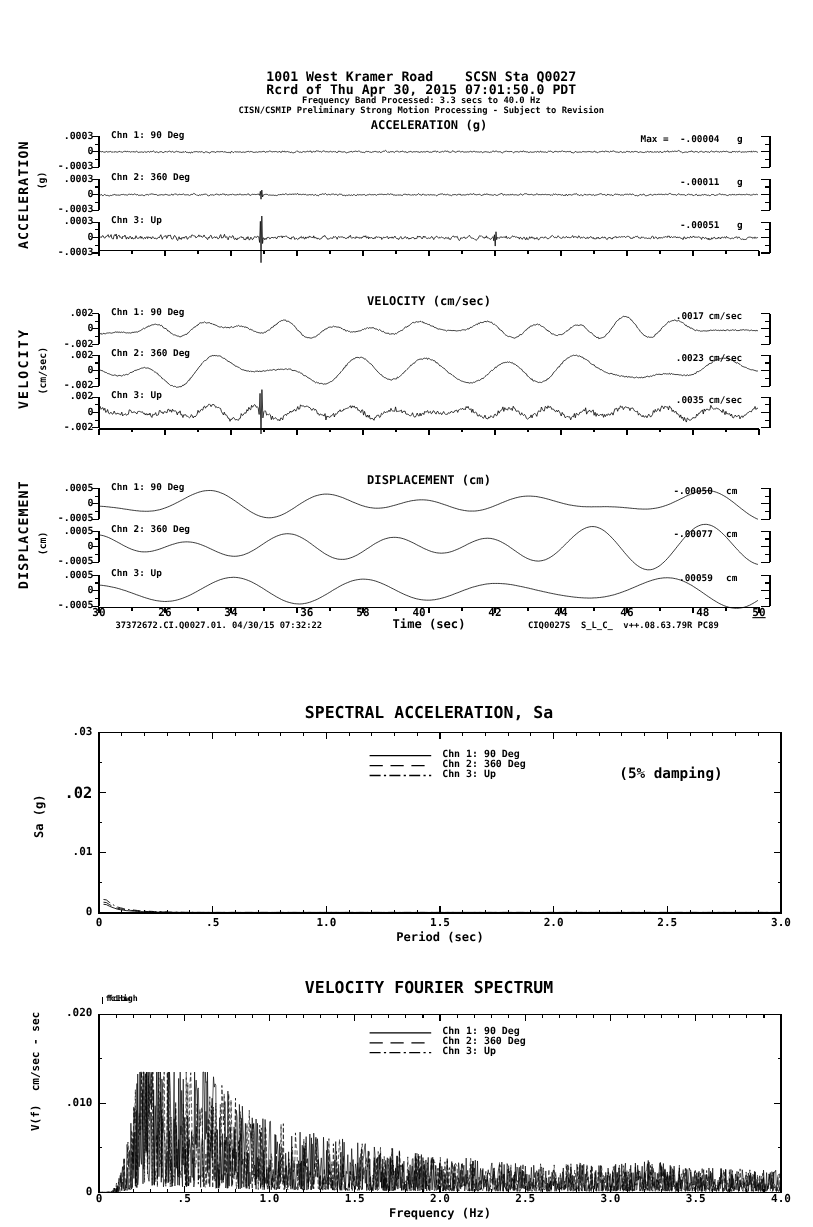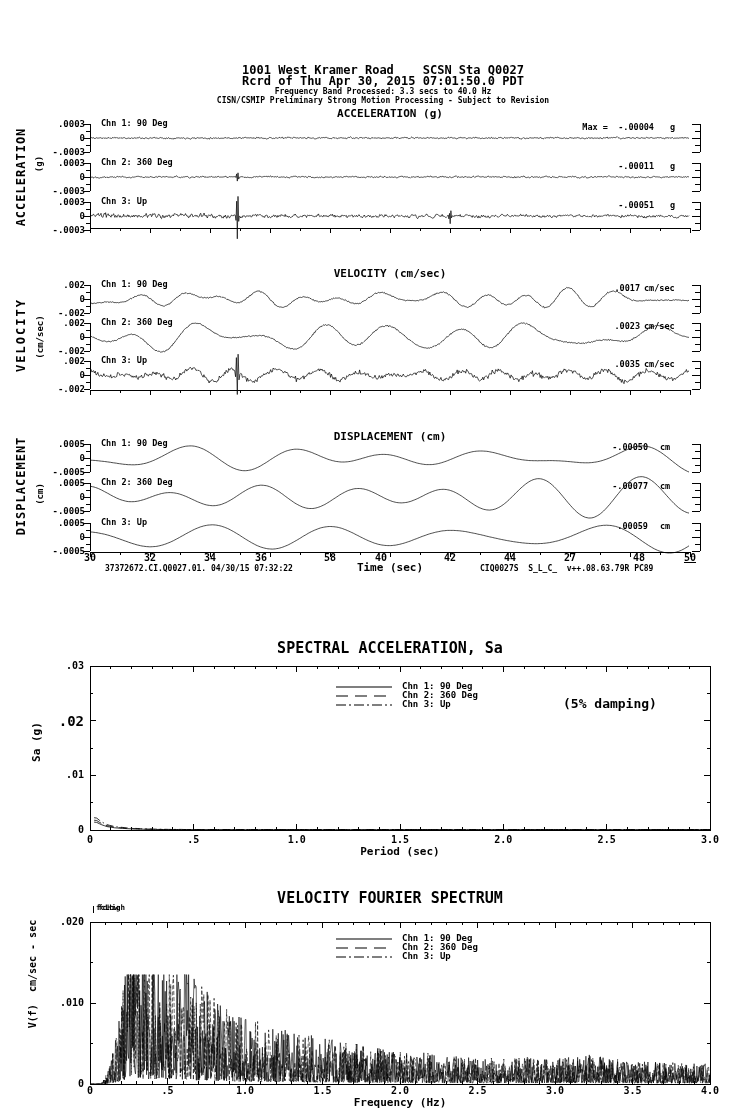--- a/index.html
+++ b/index.html
@@ -474,28 +474,28 @@
 <div class="abs b" style="left: 36px; top: 440px; width: 49px; text-align: right; font-size: 9px; line-height: 9px;">.0005</div>
 <div class="abs b" style="left: 36px; top: 454px; width: 49px; text-align: right; font-size: 9px; line-height: 9px;">0</div>
 <div class="abs b" style="left: 36px; top: 468px; width: 49px; text-align: right; font-size: 9px; line-height: 9px;">-.0005</div>
 <div class="abs b" style="left: 36px; top: 479px; width: 49px; text-align: right; font-size: 9px; line-height: 9px;">.0005</div>
 <div class="abs b" style="left: 36px; top: 493px; width: 49px; text-align: right; font-size: 9px; line-height: 9px;">0</div>
 <div class="abs b" style="left: 36px; top: 507px; width: 49px; text-align: right; font-size: 9px; line-height: 9px;">-.0005</div>
 <div class="abs b" style="left: 36px; top: 519px; width: 49px; text-align: right; font-size: 9px; line-height: 9px;">.0005</div>
 <div class="abs b" style="left: 36px; top: 533px; width: 49px; text-align: right; font-size: 9px; line-height: 9px;">0</div>
 <div class="abs b" style="left: 36px; top: 547px; width: 49px; text-align: right; font-size: 9px; line-height: 9px;">-.0005</div>
 <div class="abs b" style="left: 75px; top: 553px; width: 30px; text-align: center; font-size: 10px; line-height: 10px;">30</div>
-<div class="abs b" style="left: 135px; top: 553px; width: 30px; text-align: center; font-size: 10px; line-height: 10px;">32</div>
+<div class="abs b" style="left: 135px; top: 553px; width: 30px; text-align: center; font-size: 10px; line-height: 10px;">26</div>
 <div class="abs b" style="left: 195px; top: 553px; width: 30px; text-align: center; font-size: 10px; line-height: 10px;">34</div>
-<div class="abs b" style="left: 255px; top: 553px; width: 30px; text-align: left; font-size: 10px; line-height: 10px;">36</div>
+<div class="abs b" style="left: 255px; top: 553px; width: 30px; text-align: right; font-size: 10px; line-height: 10px;">36</div>
 <div class="abs b" style="left: 315px; top: 553px; width: 30px; text-align: center; font-size: 10px; line-height: 10px;">58</div>
 <div class="abs b" style="left: 375px; top: 553px; width: 30px; font-size: 10px; line-height: 10px;">40</div>
 <div class="abs b" style="left: 435px; top: 553px; width: 30px; text-align: center; font-size: 10px; line-height: 10px;">42</div>
 <div class="abs b" style="left: 495px; top: 553px; width: 30px; text-align: center; font-size: 10px; line-height: 10px;">44</div>
-<div class="abs b" style="left: 555px; top: 553px; width: 30px; text-align: center; font-size: 10px; line-height: 10px;">27</div>
+<div class="abs b" style="left: 555px; top: 553px; width: 30px; text-align: center; font-size: 10px; line-height: 10px;">46</div>
 <div class="abs b" style="left: 615px; top: 553px; width: 30px; text-align: right; font-size: 10px; line-height: 10px;">48</div>
 <div class="abs b" style="left: 675px; top: 553px; width: 30px; text-align: center; font-size: 10px; line-height: 10px; text-decoration: underline;">50</div>
 <div class="abs b" style="left: 34px; top: 661px; width: 50px; text-align: right; font-size: 10px; line-height: 10px;">.03</div>
 <div class="abs b" style="left: 34px; top: 715.7px; width: 50px; text-align: right; font-size: 14px; line-height: 10px;">.02</div>
 <div class="abs b" style="left: 34px; top: 770.4px; width: 50px; text-align: right; font-size: 10px; line-height: 10px;">.01</div>
 <div class="abs b" style="left: 34px; top: 825.1px; width: 50px; text-align: right; font-size: 10px; line-height: 10px;">0</div>
 <div class="abs b" style="left: 74px; top: 835px; width: 32px; text-align: center; font-size: 10px; line-height: 10px;">0</div>
 <div class="abs b" style="left: 177.33px; top: 835px; width: 32px; text-align: center; font-size: 10px; line-height: 10px;">.5</div>
 <div class="abs b" style="left: 280.66px; top: 835px; width: 32px; text-align: center; font-size: 10px; line-height: 10px;">1.0</div>
 <div class="abs b" style="left: 383.99px; top: 835px; width: 32px; text-align: center; font-size: 10px; line-height: 10px;">1.5</div>

